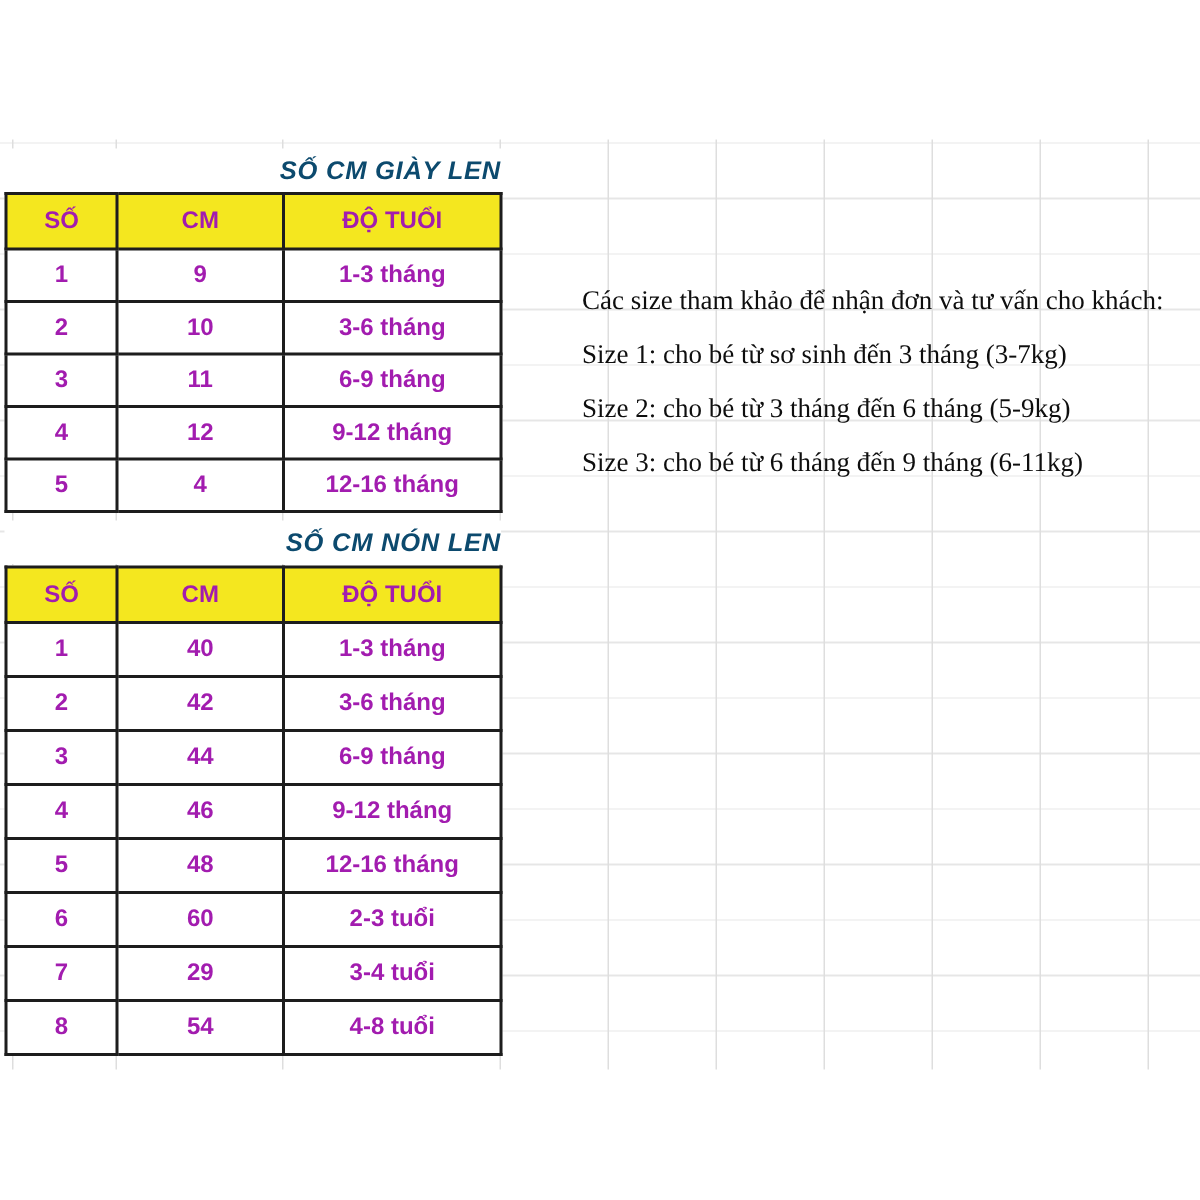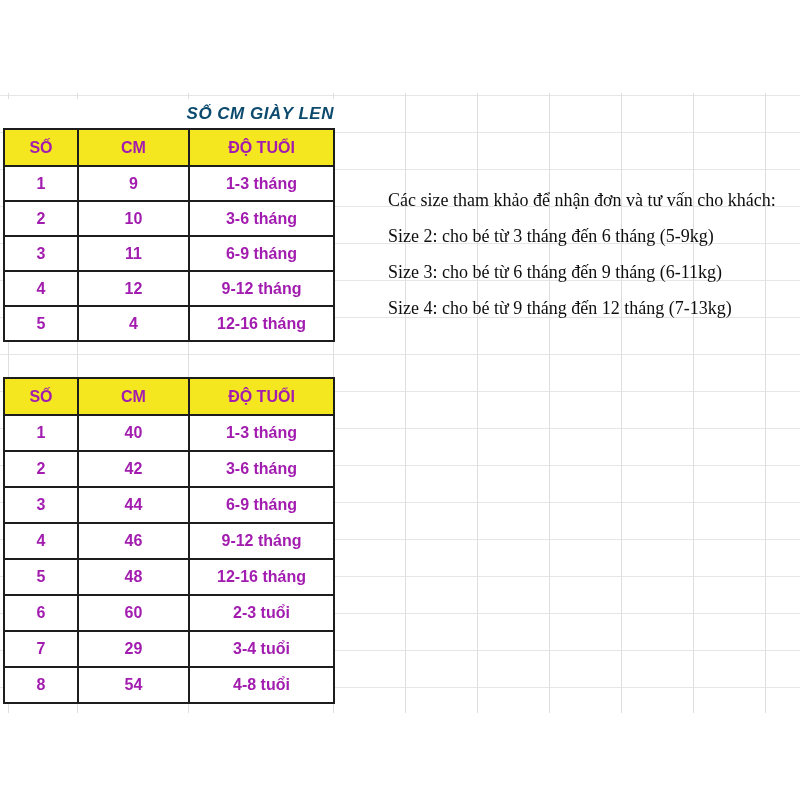--- a/index.html
+++ b/index.html
@@ -108,20 +108,21 @@
         <td>9-12 tháng</td>
       </tr>
       <tr>
         <td>5</td>
         <td>4</td>
         <td>12-16 tháng</td>
       </tr>
     </tbody>
   </table>
 
+  <div class="tbl-title title2">SỐ CM NÓN LEN</div>
 
   <table class="sizes tpos2">
     <colgroup>
         <col class="c1">
         <col class="c2">
         <col class="c3">
       </colgroup>
     <thead>
       <tr>
         <th>SỐ</th>
@@ -168,18 +169,18 @@
       <tr>
         <td>8</td>
         <td>54</td>
         <td>4-8 tuổi</td>
       </tr>
     </tbody>
   </table>
 
   <div class="notes">
     <div class="note-line">Các size tham khảo để nhận đơn và tư vấn cho khách:</div>
+    <div class="note-line">Size 1: cho bé từ sơ sinh đến 3 tháng (3-7kg)</div>
     <div class="note-line">Size 2: cho bé từ 3 tháng đến 6 tháng (5-9kg)</div>
     <div class="note-line">Size 3: cho bé từ 6 tháng đến 9 tháng (6-11kg)</div>
-    <div class="note-line">Size 4: cho bé từ 9 tháng đến 12 tháng (7-13kg)</div>
   </div>
 
 </div>
 
 </body></html>

